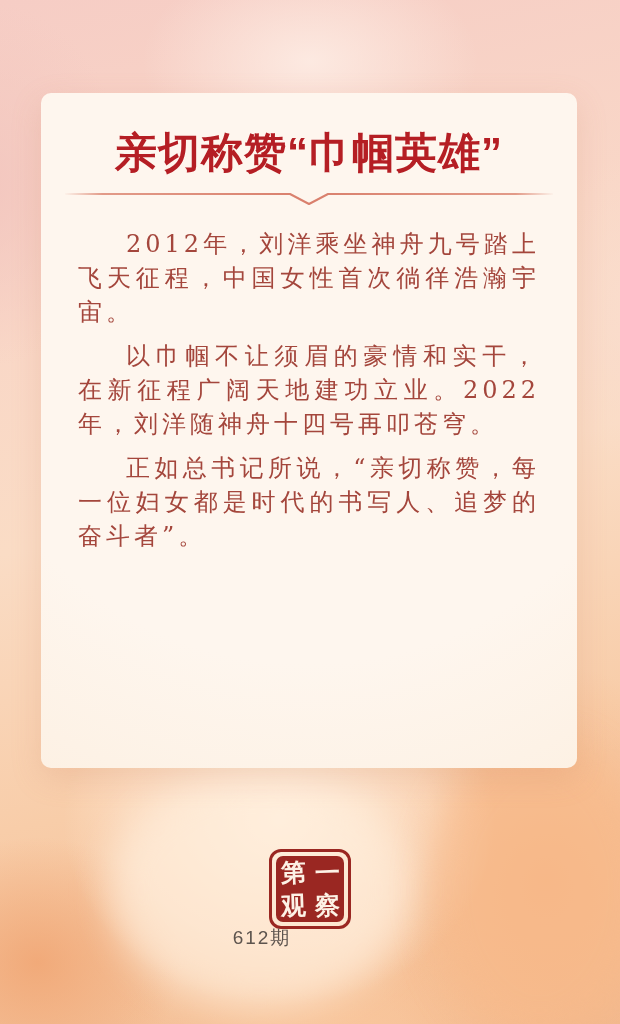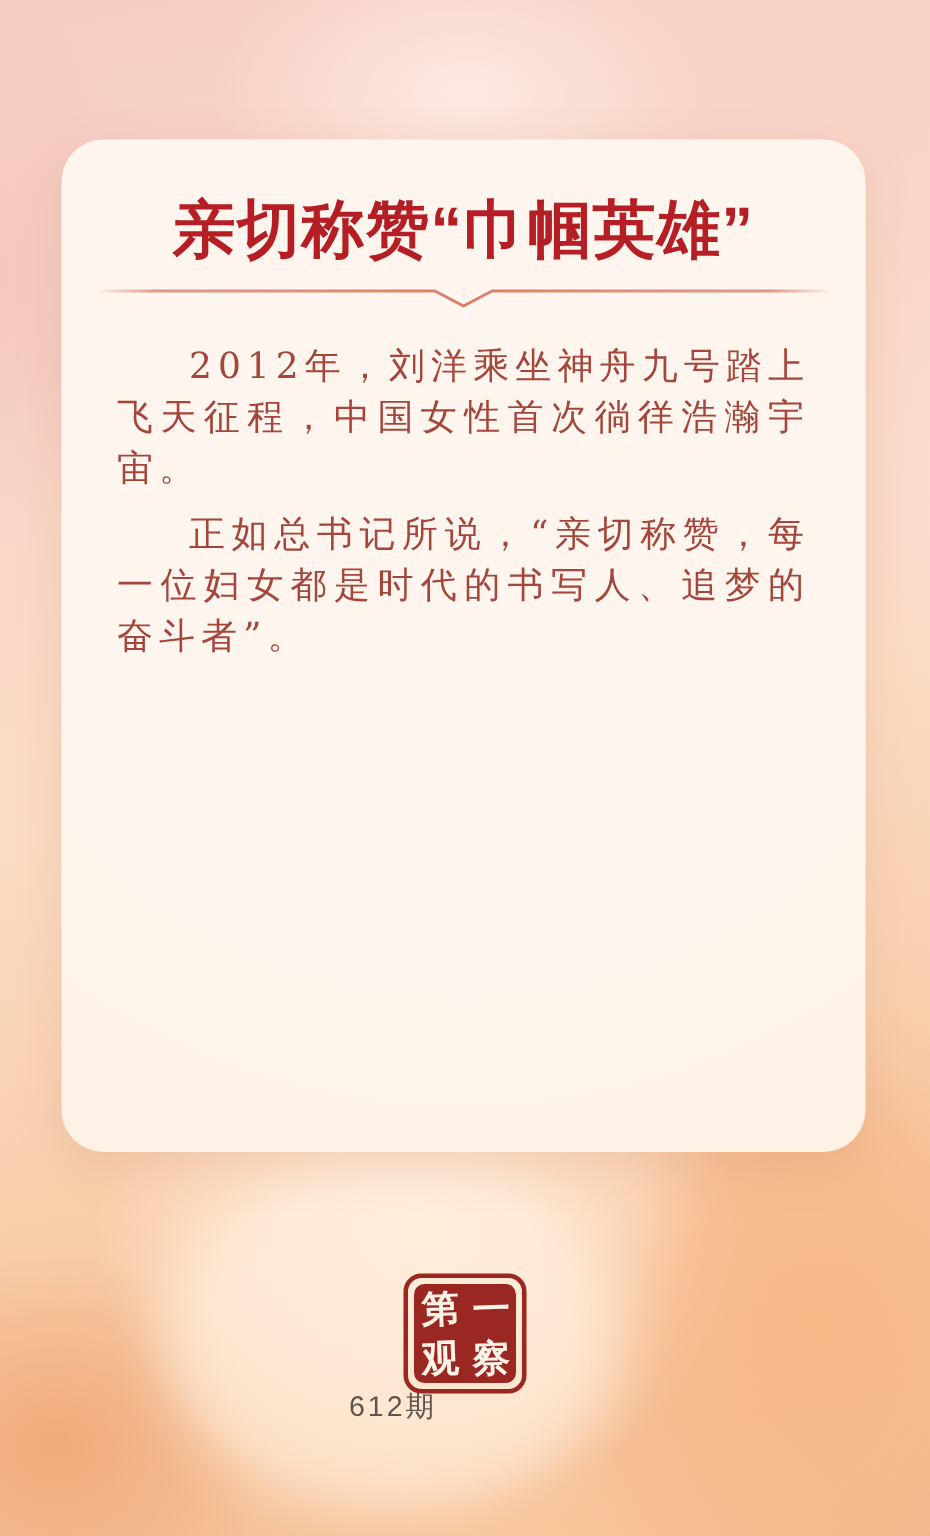--- a/index.html
+++ b/index.html
@@ -20,21 +20,21 @@
       radial-gradient(340px 220px at 55% 102%, rgba(250,200,158,0.9), transparent 70%),
       linear-gradient(168deg, #f6cdc5 0%, #f9d7c7 28%, #fadcc5 48%, #f8cda9 72%, #f2ba90 100%);
   }
   .petal-soft {
     position:absolute; border-radius:50%; filter:blur(18px); pointer-events:none;
   }
   .p1 { left:110px; top:770px; width:300px; height:240px; background:rgba(255,238,220,0.65); }
   .p2 { left:430px; top:740px; width:220px; height:300px; background:rgba(247,186,138,0.55); }
   .card {
     position:absolute; left:41px; top:93px; width:536px; height:675px;
-    border-radius:28px; box-sizing:border-box;
+    border-radius:10px; box-sizing:border-box;
     background:radial-gradient(120% 90% at 50% 35%, #fef6ee 55%, #fceede 100%);
     box-shadow:0 10px 30px rgba(210,135,105,0.22);
   }
   .card-title {
     margin:34px 28px 0; text-align:center;
     font-family:"Liberation Sans", sans-serif; font-weight:bold;
     font-size:42px; line-height:52px; letter-spacing:1px; color:#b51e24;
   }
   .divider { display:block; margin:12px auto 0; width:492px; height:16px; }
   .article { margin:20px 37px 2px; }
@@ -80,20 +80,21 @@
           <stop offset="0.5" stop-color="#d97f6c" stop-opacity="1"></stop>
           <stop offset="0.92" stop-color="#dd8a76" stop-opacity="0.85"></stop>
           <stop offset="1" stop-color="#dd8a76" stop-opacity="0"></stop>
         </linearGradient>
       </defs>
       <path d="M2 3 H227 L246 13 L265 3 H490" fill="none" stroke="url(#dgrad)" stroke-width="2" stroke-linejoin="round"></path>
     </svg>
 
     <div class="article">
       <p>2012年，刘洋乘坐神舟九号踏上飞天征程，中国女性首次徜徉浩瀚宇宙。</p>
+      <p>以巾帼不让须眉的豪情和实干，在新征程广阔天地建功立业。2022年，刘洋随神舟十四号再叩苍穹。</p>
       <p>正如总书记所说，“亲切称赞，每一位妇女都是时代的书写人、追梦的奋斗者”。</p>
     </div>
   </div>
 
   <div class="seal">
     <div class="seal-inner">
       <span class="seal-char">第</span>
       <span class="seal-char">一</span>
       <span class="seal-char">观</span>
       <span class="seal-char">察</span>

